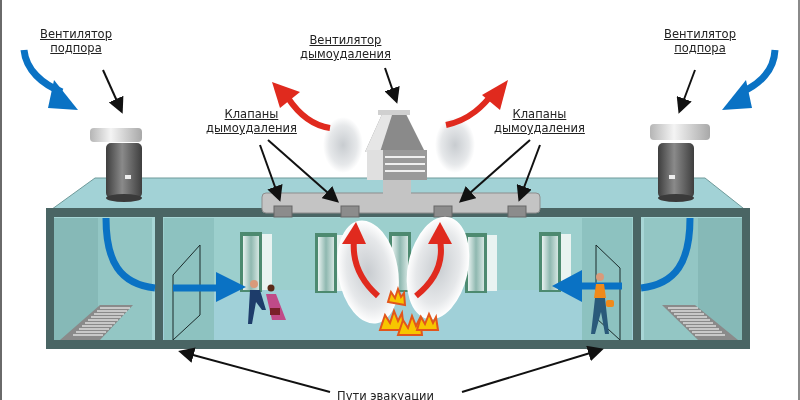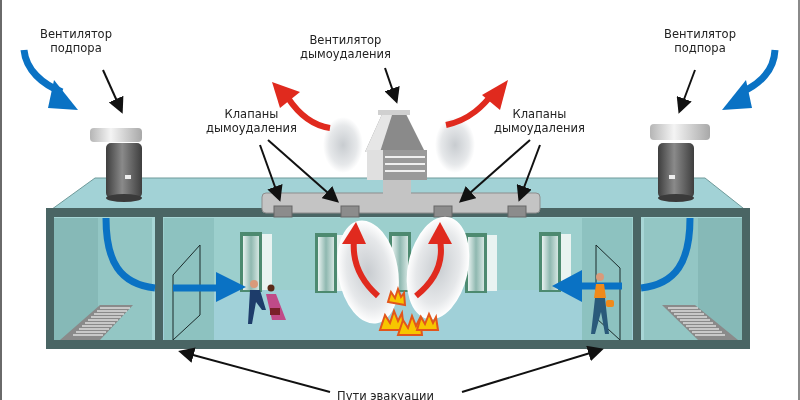--- a/index.html
+++ b/index.html
@@ -1,20 +1,20 @@
 <!DOCTYPE html>
 <html><head>
 <meta charset="utf-8">
 <style>
   html, body { margin: 0; padding: 0; background: #ffffff; }
   body { width: 800px; height: 400px; overflow: hidden; position: relative; font-family: "DejaVu Sans", sans-serif; }
   .frame-border { position: absolute; left: 0; top: 0; width: 2px; height: 400px; background: #6a6a6a; }
   .frame-border-r { position: absolute; right: 0; top: 0; width: 2px; height: 400px; background: #8a8a8a; }
   svg.scene { position: absolute; left: 0; top: 0; }
-  .label { position: absolute; font-size: 11.5px; line-height: 14px; color: #222; text-align: center; white-space: nowrap; }
+  .label { position: absolute; font-size: 11.5px; line-height: 14px; color: #222; text-align: center; white-space: nowrap; text-decoration: underline; }
   .label span { display: block; }
 </style>
 </head>
 <body>
 
 <div class="frame-border"></div>
 <div class="frame-border-r"></div>
 
 <svg class="scene" width="800" height="400" viewBox="0 0 800 400">
   <defs>

